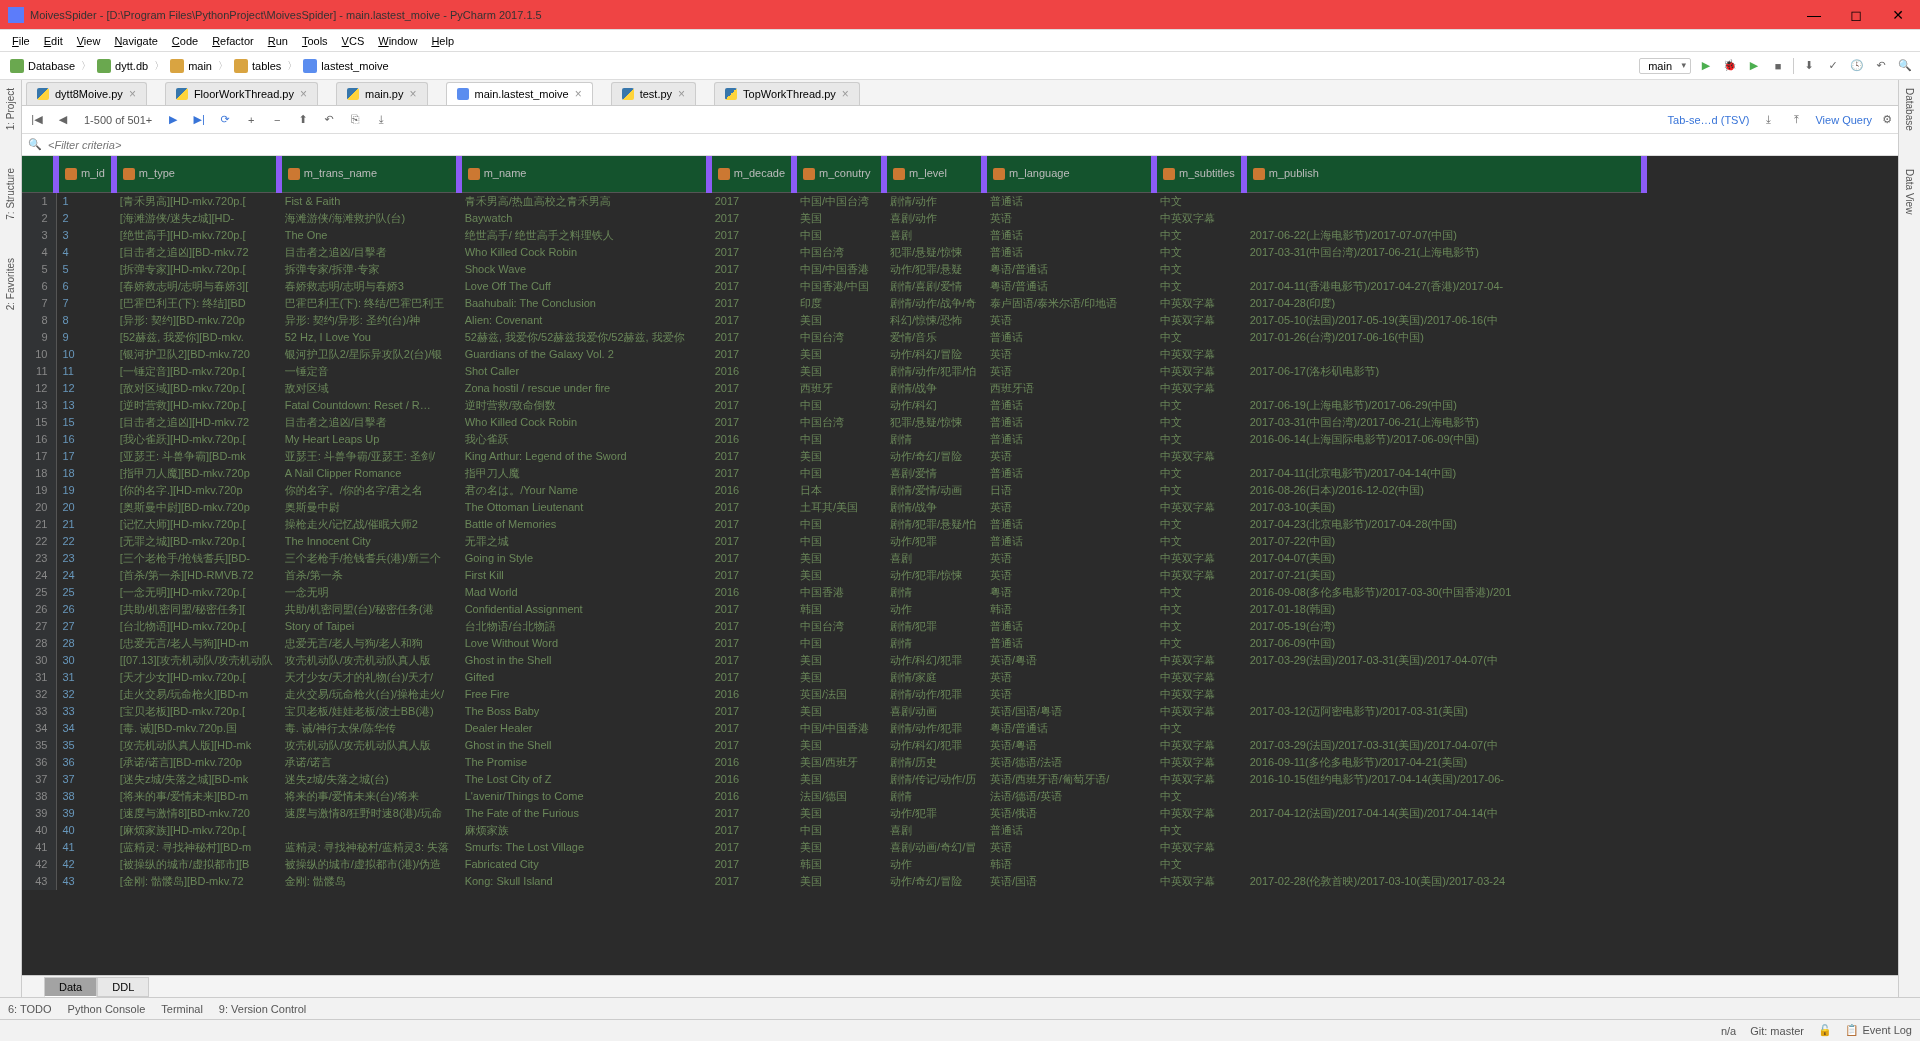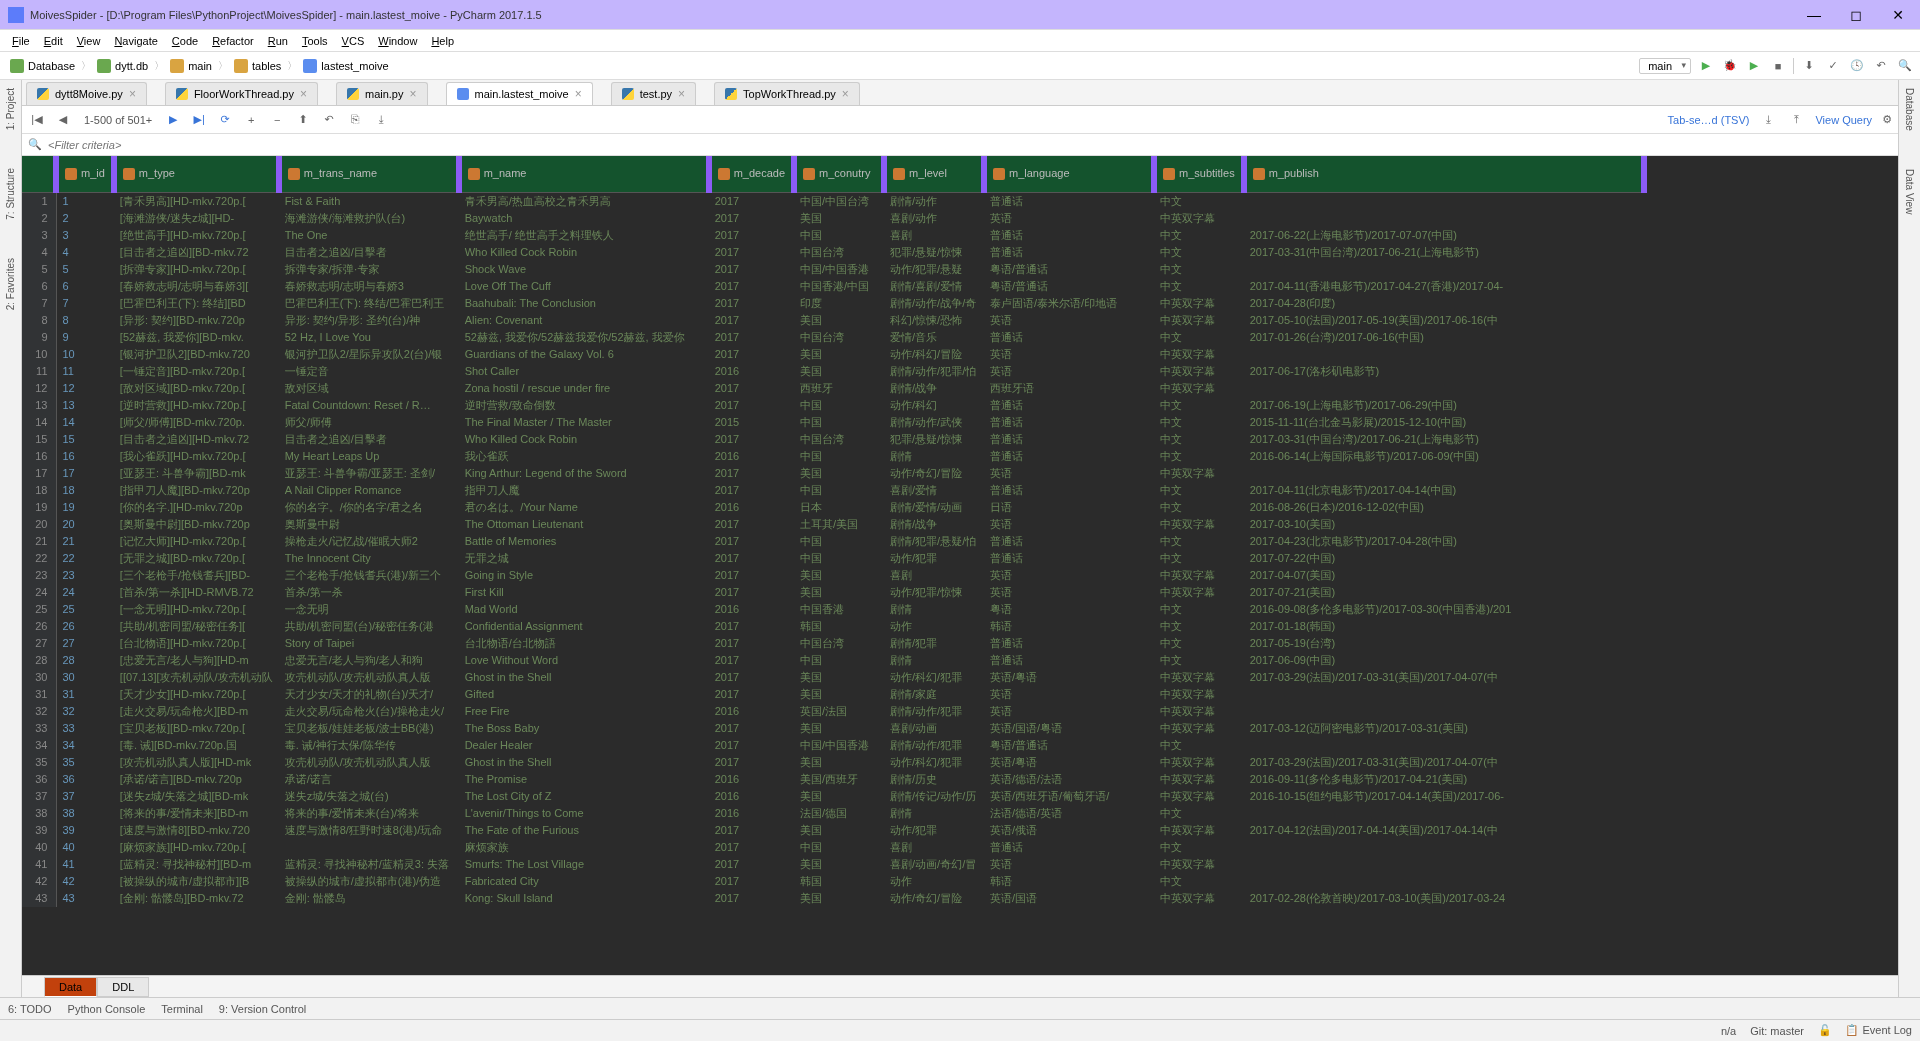--- a/index.html
+++ b/index.html
@@ -1,17 +1,17 @@
 <!DOCTYPE html>
 <html><head>
 <meta charset="utf-8">
 <style>
 * { margin:0; padding:0; box-sizing:border-box; font-family:'Segoe UI',Arial,sans-serif; font-size:11px; }
 body { background:#f0f0f0; color:#000; overflow:hidden; width:1920px; height:1041px; }
-.titlebar { height:30px; background:#c4b5fd; display:flex; align-items:center; padding:0 8px; border-bottom:1px solid #ddd; }
+.titlebar { height:30px; background:#ef4444; display:flex; align-items:center; padding:0 8px; border-bottom:1px solid #ddd; }
 .titlebar .app-icon { width:16px; height:16px; background:#5c7cfa; margin-right:6px; }
 .titlebar .title { flex:1; color:#333; }
 .titlebar .win-btns { display:flex; gap:14px; }
 .titlebar .win-btn { width:28px; text-align:center; cursor:pointer; font-size:14px; }
 .menubar { height:22px; background:#fff; display:flex; align-items:center; padding:0 6px; border-bottom:1px solid #ddd; gap:2px; }
 .menubar span { padding:2px 6px; cursor:pointer; }
 .menubar span u { text-decoration:underline; }
 .toolbar { height:28px; background:#fff; display:flex; align-items:center; padding:0 6px; border-bottom:1px solid #ddd; }
 .breadcrumb { display:flex; align-items:center; gap:2px; flex:1; }
 .bc-item { display:flex; align-items:center; gap:4px; padding:2px 4px; cursor:pointer; }
@@ -47,21 +47,21 @@
 table { border-collapse:collapse; font-family:Consolas,'Courier New',monospace; font-size:12px; white-space:nowrap; }
 th, td { padding:1px 6px; text-align:left; }
 thead th { background:#14532d; color:#bbb; border-right:6px solid #8b5cf6; border-bottom:1px solid #555; position:sticky; top:0; height:36px; font-weight:normal; }
 thead th .col-ico { display:inline-block; width:12px; height:12px; background:#cc7832; margin-right:4px; vertical-align:middle; border-radius:2px; }
 tbody td { color:#a9b7c6; height:15px; line-height:15px; }
 tbody td.rownum { background:#313335; color:#888; text-align:right; padding-right:8px; border-right:1px solid #555; width:34px; }
 tbody td.num { color:#6897bb; }
 tbody td.str { color:#6a8759; }
 .bottom-tabs { height:22px; background:#f4f4f4; border-top:1px solid #ccc; display:flex; align-items:center; padding-left:22px; }
 .btab { padding:3px 14px; border:1px solid #ccc; cursor:pointer; background:#e8e8e8; }
-.btab.active { background:#c2410c; border-bottom-color:#fff;text-align:right; }
+.btab.active { background:#a3a3a3; border-bottom-color:#fff;text-align:right; }
 .tool-windows { height:22px; background:#f2f2f2; border-top:1px solid #ccc; display:flex; align-items:center; padding:0 8px; gap:16px; font-size:10px; color:#555; }
 .tw-item { display:flex; align-items:center; gap:4px; cursor:pointer; }
 .statusbar { height:22px; background:#f2f2f2; border-top:1px solid #ccc; display:flex; align-items:center; padding:0 8px; font-size:10px; color:#555; }
 .statusbar .right { margin-left:auto; display:flex; align-items:center; gap:14px; }
 .ico-py { background:linear-gradient(135deg,#3776ab 50%,#ffd43b 50%); border-radius:2px; }
 .ico-db { background:#6aa84f; border-radius:2px; }
 .ico-folder { background:#d9a441; border-radius:2px; }
 .ico-table { background:#5b8def; border-radius:2px; }
 </style>
 </head>
@@ -334,21 +334,21 @@
               <td class="str">爱情/音乐</td>
               <td class="str">普通话</td>
               <td class="str">中文</td>
               <td class="str">2017-01-26(台湾)/2017-06-16(中国)</td>
             </tr>
             <tr>
               <td class="rownum">10</td>
               <td class="num">10</td>
               <td class="str">[银河护卫队2][BD-mkv.720</td>
               <td class="str">银河护卫队2/星际异攻队2(台)/银</td>
-              <td class="str">Guardians of the Galaxy Vol. 6</td>
+              <td class="str">Guardians of the Galaxy Vol. 2</td>
               <td class="str">2017</td>
               <td class="str">美国</td>
               <td class="str">动作/科幻/冒险</td>
               <td class="str">英语</td>
               <td class="str">中英双字幕</td>
               <td class="str"></td>
             </tr>
             <tr>
               <td class="rownum">11</td>
               <td class="num">11</td>
@@ -380,33 +380,20 @@
               <td class="num">13</td>
               <td class="str">[逆时营救][HD-mkv.720p.[</td>
               <td class="str">Fatal Countdown: Reset / R…</td>
               <td class="str">逆时营救/致命倒数</td>
               <td class="str">2017</td>
               <td class="str">中国</td>
               <td class="str">动作/科幻</td>
               <td class="str">普通话</td>
               <td class="str">中文</td>
               <td class="str">2017-06-19(上海电影节)/2017-06-29(中国)</td>
-            </tr>
-            <tr>
-              <td class="rownum">14</td>
-              <td class="num">14</td>
-              <td class="str">[师父/师傅][BD-mkv.720p.</td>
-              <td class="str">师父/师傅</td>
-              <td class="str">The Final Master / The Master</td>
-              <td class="str">2015</td>
-              <td class="str">中国</td>
-              <td class="str">剧情/动作/武侠</td>
-              <td class="str">普通话</td>
-              <td class="str">中文</td>
-              <td class="str">2015-11-11(台北金马影展)/2015-12-10(中国)</td>
             </tr>
             <tr>
               <td class="rownum">15</td>
               <td class="num">15</td>
               <td class="str">[目击者之追凶][HD-mkv.72</td>
               <td class="str">目击者之追凶/目擊者</td>
               <td class="str">Who Killed Cock Robin</td>
               <td class="str">2017</td>
               <td class="str">中国台湾</td>
               <td class="str">犯罪/悬疑/惊悚</td>

